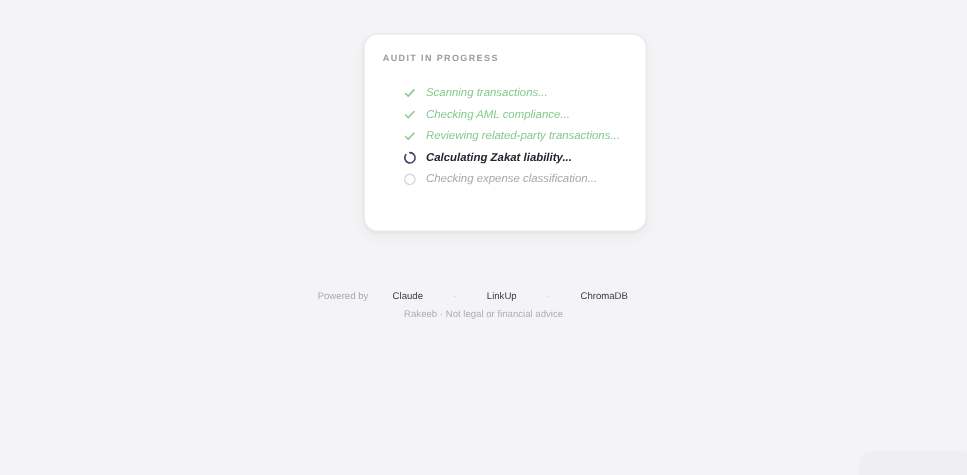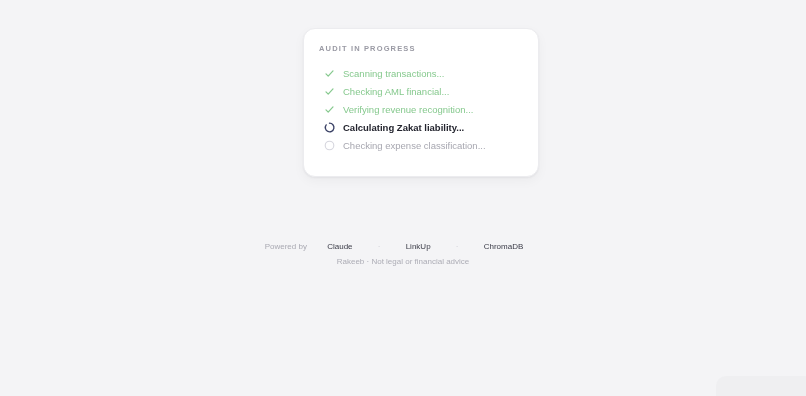--- a/index.html
+++ b/index.html
@@ -54,22 +54,23 @@
     font-weight: bold;
     letter-spacing: 1.15px;
     color: #9a9aa4;
     text-transform: uppercase;
     margin: 0 0 12px 0;
     line-height: 1;
   }
 
   .steps {
     list-style: none;
-    margin: 4px;
+    margin: 16px;
     padding: 0;
+    font-style: italic;
   }
 
   .step {
     display: flex;
     align-items: center;
     height: 18px;
     font-size: 9.5px;
     line-height: 1;
     white-space: nowrap;
   }
@@ -155,32 +156,32 @@
         </span>
         <span class="step-label">Scanning transactions...</span>
       </li>
 
       <li class="step done">
         <span class="step-icon">
           <svg width="13" height="13" viewBox="0 0 13 13">
             <path d="M3 6.9 L5.2 9.1 L10 3.9" fill="none" stroke="#86c98e" stroke-width="1.25" stroke-linecap="round" stroke-linejoin="round"></path>
           </svg>
         </span>
-        <span class="step-label">Checking AML financial...</span>
-      </li>
-
+        <span class="step-label">Checking AML compliance...</span>
+      </li>
 
       <li class="step done">
         <span class="step-icon">
           <svg width="13" height="13" viewBox="0 0 13 13">
             <path d="M3 6.9 L5.2 9.1 L10 3.9" fill="none" stroke="#86c98e" stroke-width="1.25" stroke-linecap="round" stroke-linejoin="round"></path>
           </svg>
         </span>
-        <span class="step-label">Verifying revenue recognition...</span>
-      </li>
+        <span class="step-label">Reviewing related-party transactions...</span>
+      </li>
+
 
       <li class="step active">
         <span class="step-icon">
           <svg width="13" height="13" viewBox="0 0 13 13">
             <path d="M6.5 2.2 A4.3 4.3 0 1 1 3.2 3.9" fill="none" stroke="#3b4266" stroke-width="1.35" stroke-linecap="round"></path>
           </svg>
         </span>
         <span class="step-label">Calculating Zakat liability...</span>
       </li>
 

